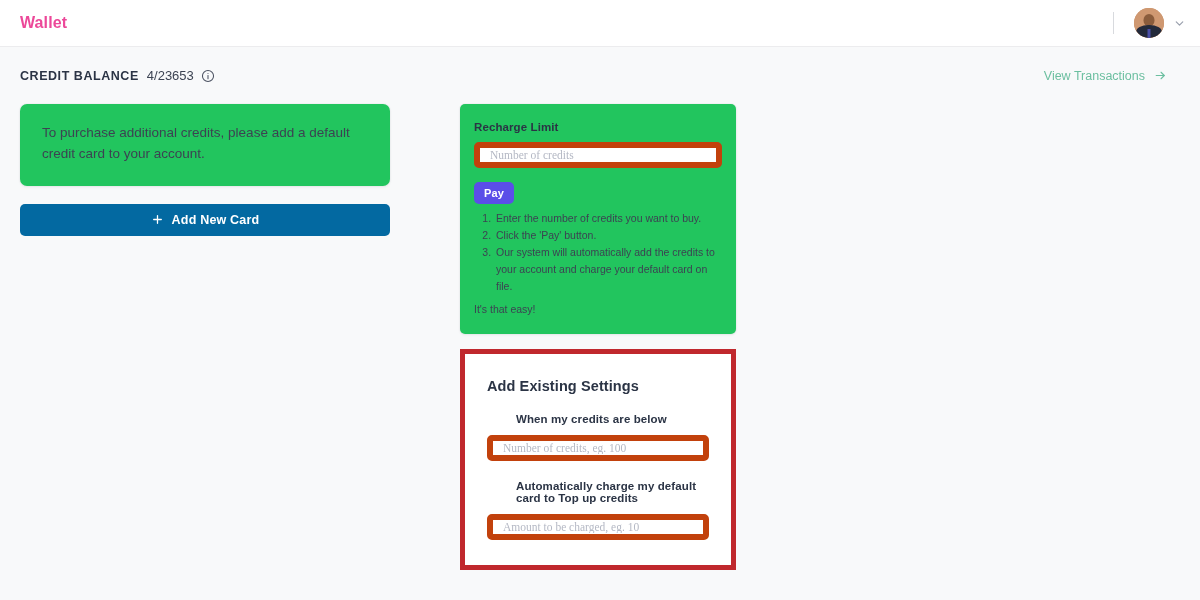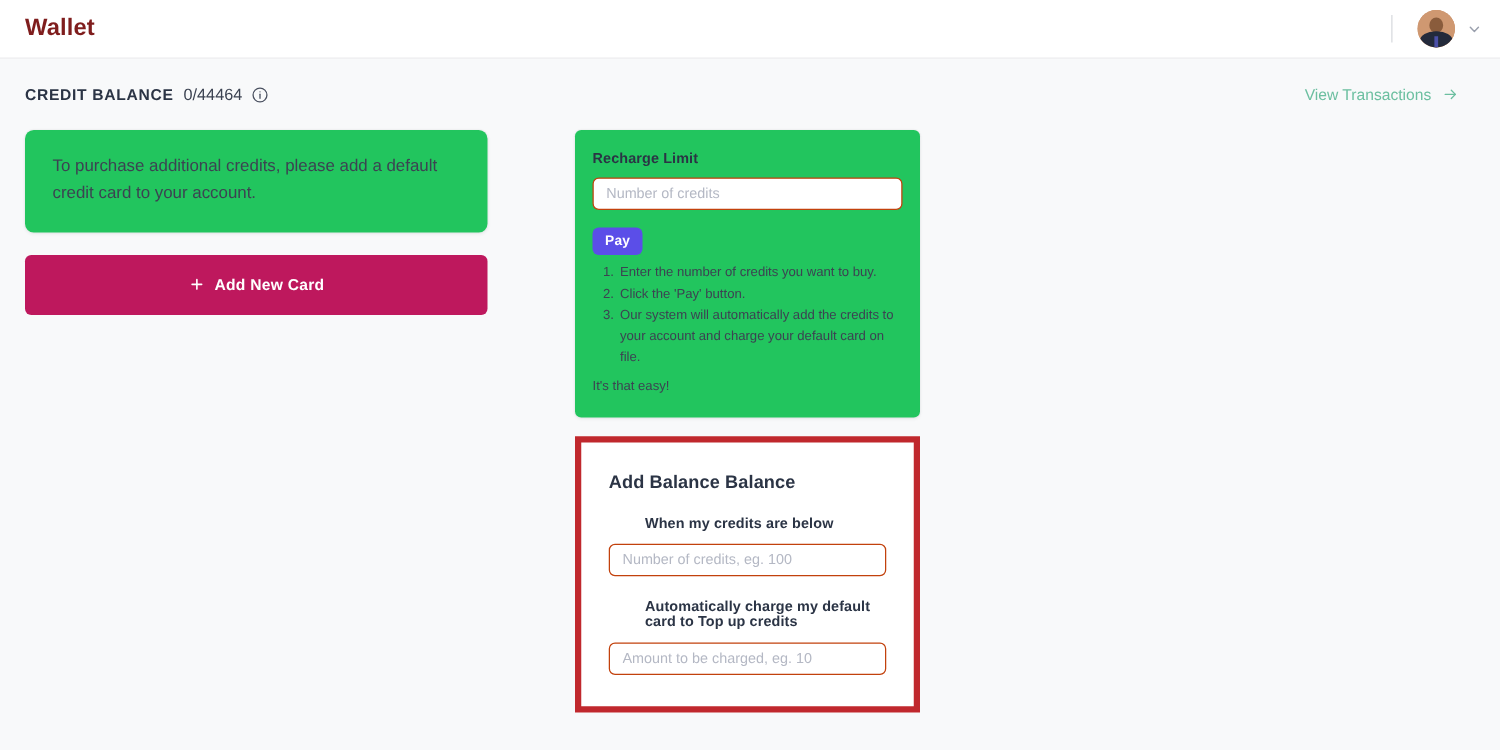--- a/index.html
+++ b/index.html
@@ -21,23 +21,23 @@
   .topbar {
     height: 47px;
     background: #ffffff;
     border-bottom: 1px solid #ececee;
     display: flex;
     align-items: center;
     padding: 0 14px 0 20px;
     position: relative;
   }
   .app-title {
-    font-size: 19px;
-    font-weight: 700;
-    color: #7f1d1d;
+    font-size: 16px;
+    font-weight: 700;
+    color: #ec4899;
     letter-spacing: 0.1px;
   }
   .topbar-right {
     margin-left: auto;
     display: flex;
     align-items: center;
     gap: 0;
   }
   .topbar-divider {
     width: 1px;
@@ -153,22 +153,22 @@
   }
   .notice-text {
     font-size: 13.5px;
     line-height: 1.55;
     color: #3c4352;
   }
 
   .add-card-btn {
     width: 370px;
     margin-top: 18px;
-    height: 48px;
-    background: #be185d;
+    height: 32px;
+    background: #0369a1;
     border: none;
     border-radius: 5px;
     color: #ffffff;
     font-family: inherit;
     font-size: 12.5px;
     font-weight: 600;
     letter-spacing: 0.2px;
     display: flex;
     align-items: center;
     justify-content: center;
@@ -192,24 +192,24 @@
     font-size: 11.5px;
     font-weight: 700;
     color: #2b3445;
     letter-spacing: 0.1px;
     margin-bottom: 9px;
   }
   .text-input {
     display: block;
     width: 100%;
     height: 26px;
-    border: 1px solid #c2410c;
+    border: 6px solid #c2410c;
     border-radius: 5px;
     background: #ffffff;
-    font-family: Liberation Sans, sans-serif;
+    font-family: Liberation Serif, serif;
     font-size: 11.5px;
     color: #3c4352;
     padding: 0 10px;
     outline: none;
   }
   .text-input::placeholder { color: #b4b8c4; }
 
   .btn-primary {
     margin-top: 14px;
     background: #5b4ee8;
@@ -279,21 +279,21 @@
       <div class="av-tie"></div>
     </div>
     <svg class="chev" width="13" height="13" viewBox="0 0 24 24" fill="none" stroke="#9aa0ad" stroke-width="2.2" stroke-linecap="round" stroke-linejoin="round">
       <polyline points="6 9 12 15 18 9"></polyline>
     </svg>
   </div>
 </div>
 
 <div class="balance-row">
   <span class="balance-label">CREDIT BALANCE</span>
-  <span class="balance-value">0/44464</span>
+  <span class="balance-value">4/23653</span>
   <svg class="info-icon" width="14" height="14" viewBox="0 0 24 24" fill="none" stroke="#4a5160" stroke-width="1.8" stroke-linecap="round">
     <circle cx="12" cy="12" r="9.5"></circle>
     <line x1="12" y1="11" x2="12" y2="16.5"></line>
     <circle cx="12" cy="7.6" r="0.9" fill="#4a5160" stroke="none"></circle>
   </svg>
   <a class="view-tx" href="#">
     <span>View Transactions</span>
     <svg width="15" height="13" viewBox="0 0 24 24" fill="none" stroke="#6cbfa0" stroke-width="2" stroke-linecap="round" stroke-linejoin="round">
       <line x1="4" y1="12" x2="19" y2="12"></line>
       <polyline points="13 6 19 12 13 18"></polyline>
@@ -326,21 +326,21 @@
       <ol class="steps">
         <li>Enter the number of credits you want to buy.</li>
         <li>Click the 'Pay' button.</li>
         <li>Our system will automatically add the credits to your account and charge your default card on file.</li>
       </ol>
       <div class="thats-easy">It's that easy!</div>
     </div>
 
     <div class="highlight-box">
       <div class="settings-card">
-        <div class="settings-title">Add Balance Balance</div>
+        <div class="settings-title">Add Existing Settings</div>
 
         <div class="field-label">When my credits are below</div>
         <input class="text-input" type="text" placeholder="Number of credits, eg. 100" style="">
 
         <div class="field-label gap-block">Automatically charge my default card to Top up credits</div>
         <input class="text-input" type="text" placeholder="Amount to be charged, eg. 10" style="">
 
       </div>
     </div>
 

